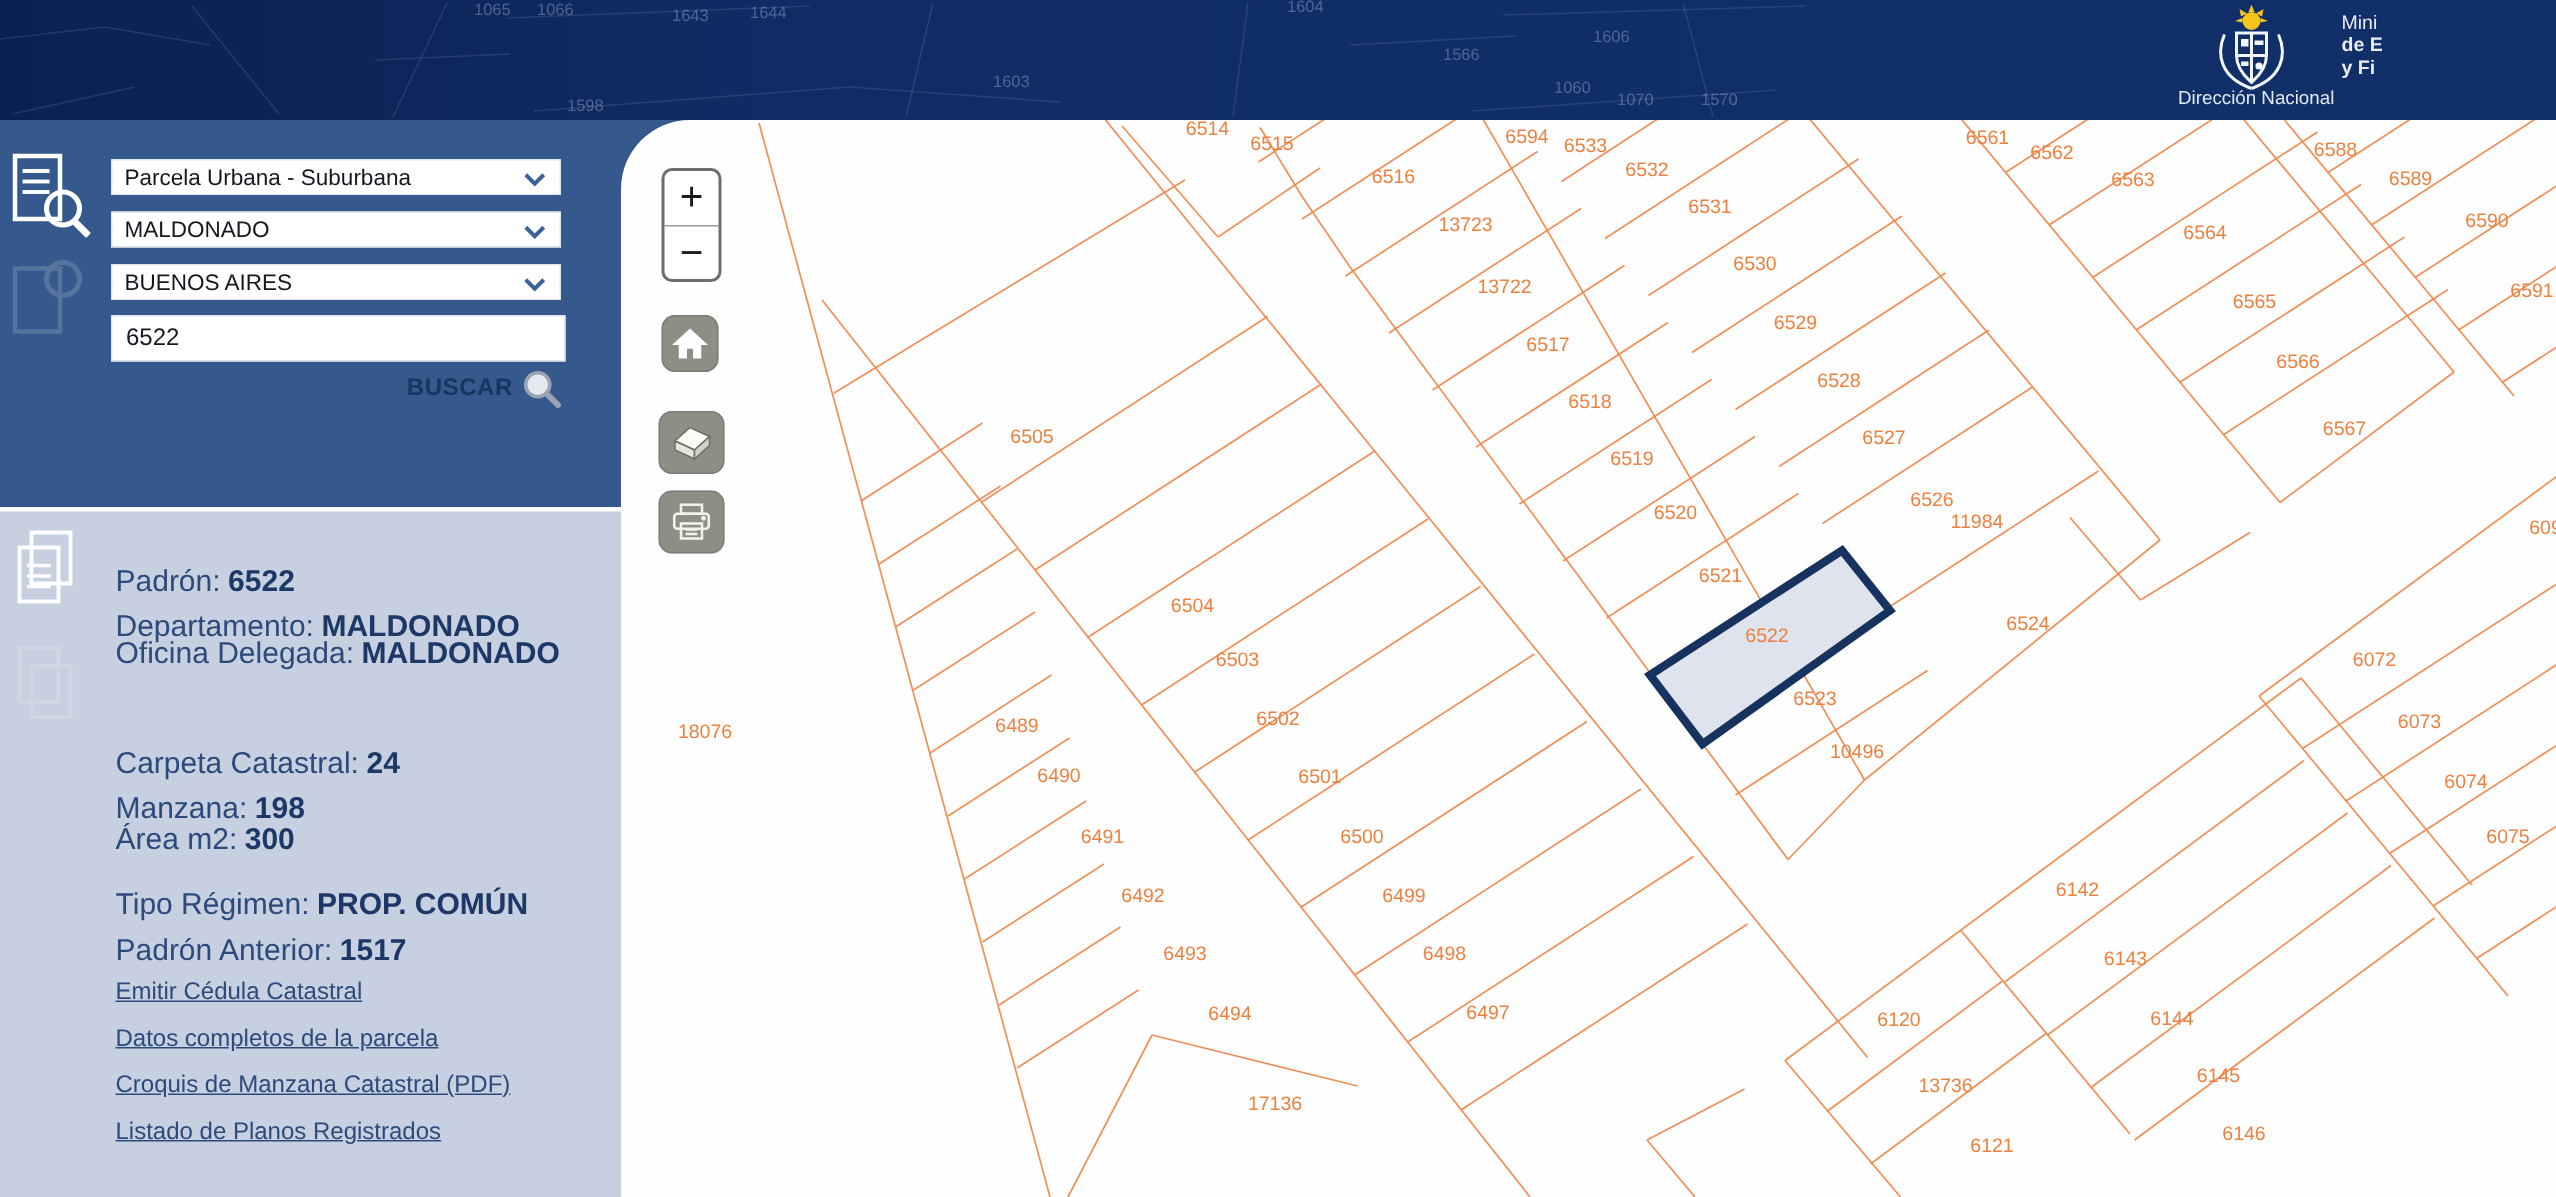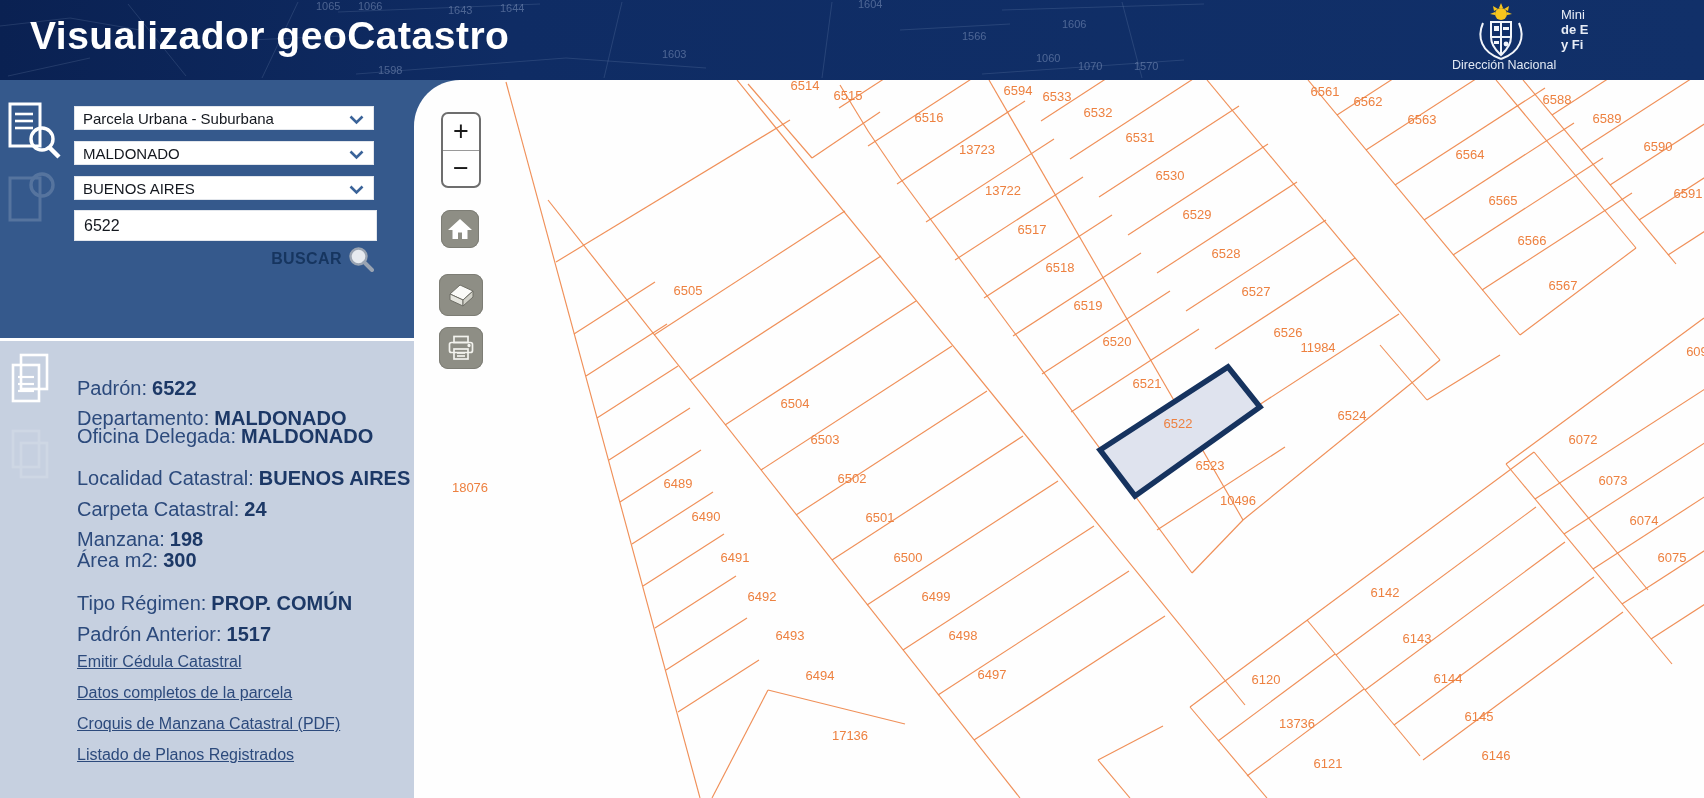--- a/index.html
+++ b/index.html
@@ -85,21 +85,20 @@
         <text x="662" y="58" fill="rgba(196,211,240,0.34)" font-size="11" font-family="&quot;Liberation Sans&quot;,sans-serif">1603</text>
         <text x="858" y="8" fill="rgba(196,211,240,0.34)" font-size="11" font-family="&quot;Liberation Sans&quot;,sans-serif">1604</text>
         <text x="1062" y="28" fill="rgba(196,211,240,0.34)" font-size="11" font-family="&quot;Liberation Sans&quot;,sans-serif">1606</text>
         <text x="1036" y="62" fill="rgba(196,211,240,0.34)" font-size="11" font-family="&quot;Liberation Sans&quot;,sans-serif">1060</text>
         <text x="1078" y="70" fill="rgba(196,211,240,0.34)" font-size="11" font-family="&quot;Liberation Sans&quot;,sans-serif">1070</text>
         <text x="1134" y="70" fill="rgba(196,211,240,0.34)" font-size="11" font-family="&quot;Liberation Sans&quot;,sans-serif">1570</text>
         <text x="316" y="10" fill="rgba(196,211,240,0.34)" font-size="11" font-family="&quot;Liberation Sans&quot;,sans-serif">1065</text>
         <text x="358" y="10" fill="rgba(196,211,240,0.34)" font-size="11" font-family="&quot;Liberation Sans&quot;,sans-serif">1066</text>
         <text x="962" y="40" fill="rgba(196,211,240,0.34)" font-size="11" font-family="&quot;Liberation Sans&quot;,sans-serif">1566</text>
       </svg>
-    <div class="app-title">Visualizador geoCatastro</div>
     <div class="coat">
       <svg width="66" height="62" viewBox="0 0 66 62">
         <g fill="#f6c51d">
           <circle cx="33" cy="11" r="6"></circle>
           <polygon points="33,0 35,5 31,5"></polygon>
             <polygon points="41,3 40,8 36,6"></polygon>
             <polygon points="25,3 26,8 30,6"></polygon>
           <polygon points="44,11 39,12 39,9"></polygon>
             <polygon points="22,11 27,12 27,9"></polygon>
         </g>
@@ -187,21 +186,20 @@
     <div class="i-icon-reflect">
       <svg width="58" height="60" viewBox="0 0 58 60" fill="none" stroke="#ffffff">
         <rect x="16" y="2" width="26" height="34" stroke-width="2.6"></rect>
         <rect x="8" y="12" width="26" height="36" stroke-width="2.6"></rect>
       </svg>
     </div>
 
     <div class="irow" style="top:36px"><span class="lab">Padrón:</span><span class="val">6522</span></div>
     <div class="irow" style="top:66px"><span class="lab">Departamento:</span><span class="val">MALDONADO</span></div>
     <div class="irow" style="top:84px"><span class="lab">Oficina Delegada:</span><span class="val">MALDONADO</span></div>
-    <div class="irow" style="top:126px"><span class="lab">Localidad Catastral:</span><span class="val">BUENOS AIRES</span></div>
     <div class="irow" style="top:157px"><span class="lab">Carpeta Catastral:</span><span class="val">24</span></div>
     <div class="irow" style="top:187px"><span class="lab">Manzana:</span><span class="val">198</span></div>
     <div class="irow" style="top:208px"><span class="lab">Área m2:</span><span class="val">300</span></div>
     <div class="irow" style="top:251px"><span class="lab">Tipo Régimen:</span><span class="val">PROP. COMÚN</span></div>
     <div class="irow" style="top:282px"><span class="lab">Padrón Anterior:</span><span class="val">1517</span></div>
 
     <div class="ilink" style="top:312px">Emitir Cédula Catastral</div>
     <div class="ilink" style="top:343px">Datos completos de la parcela</div>
     <div class="ilink" style="top:374px">Croquis de Manzana Catastral (PDF)</div>
     <div class="ilink" style="top:405px">Listado de Planos Registrados</div>

